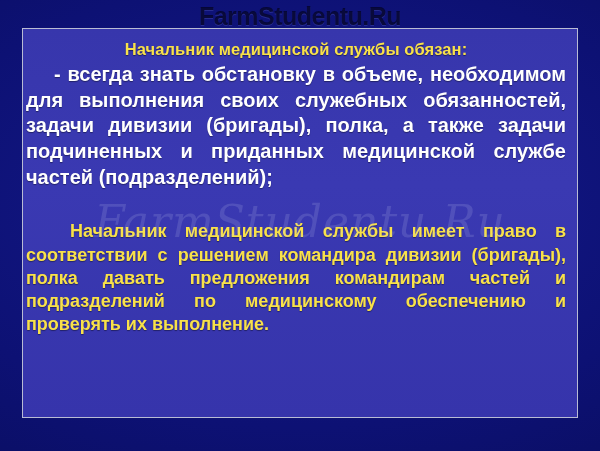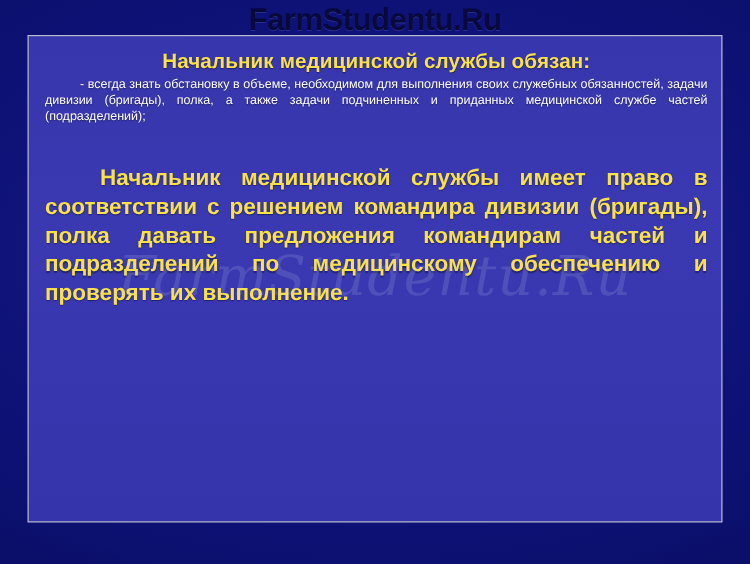--- a/index.html
+++ b/index.html
@@ -65,38 +65,38 @@
     top: 28px;
     width: 556px;
     height: 390px;
     box-sizing: border-box;
     background: linear-gradient(180deg, #3736ac 0%, #3a39b2 40%, #3634ab 100%);
     border: 1px solid #b9bcd4;
     z-index: 2;
     overflow: hidden;
   }
   .panel-inner {
-    padding: 8px 11px 0 13px;
+    padding: 8px 11px 0 3px;
   }
 
   .heading {
     color: #f8e14a;
     font-weight: bold;
     font-size: 16.5px;
     text-align: center;
     letter-spacing: 0.1px;
     margin: 3px 0 3px 0;
     text-shadow: 0 1px 1px rgba(0,0,0,0.45);
     line-height: 1.15;
   }
 
   .body-block {
     color: #ffffff;
-    font-weight: normal;
-    font-size: 10px;
+    font-weight: bold;
+    font-size: 20px;
     line-height: 1.285;
     text-align: justify;
     text-justify: inter-word;
     text-shadow: 0 1px 1px rgba(0,0,0,0.4);
   }
   .body-block p {
     margin: 0;
     text-indent: 28px;
   }
 

